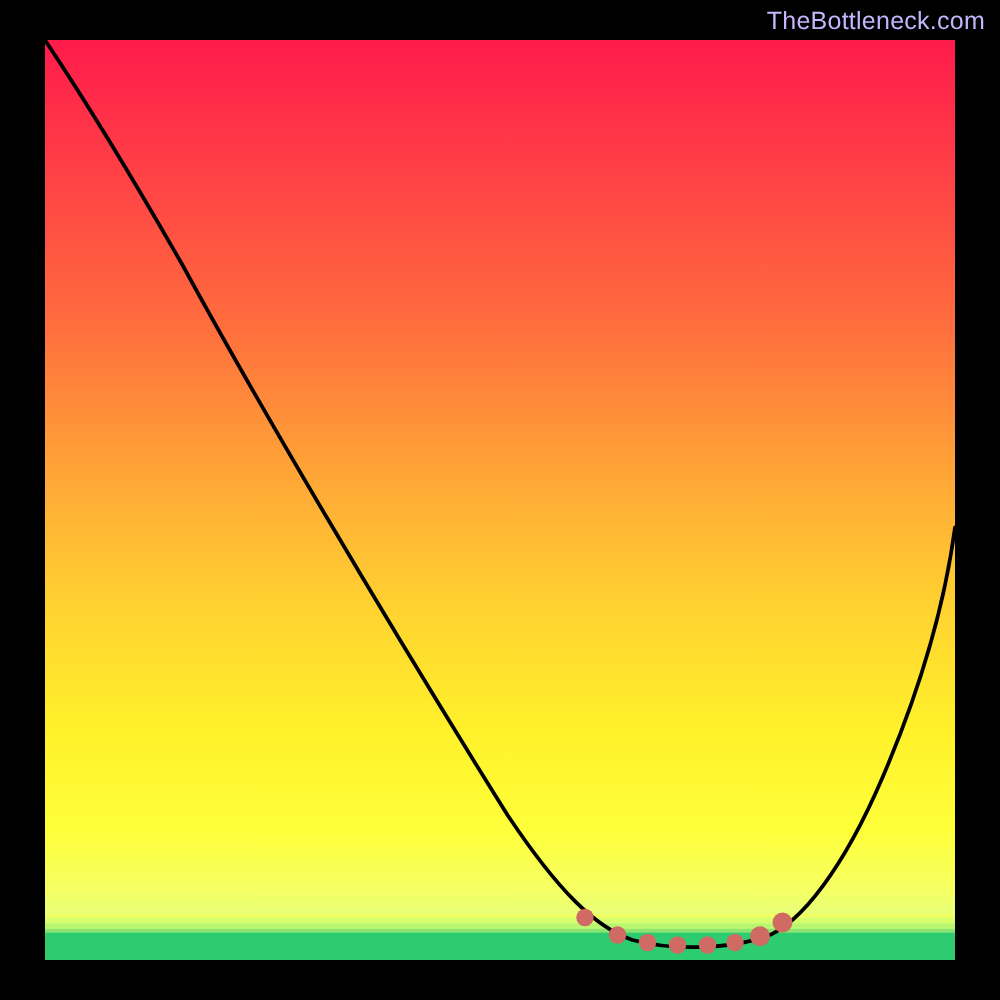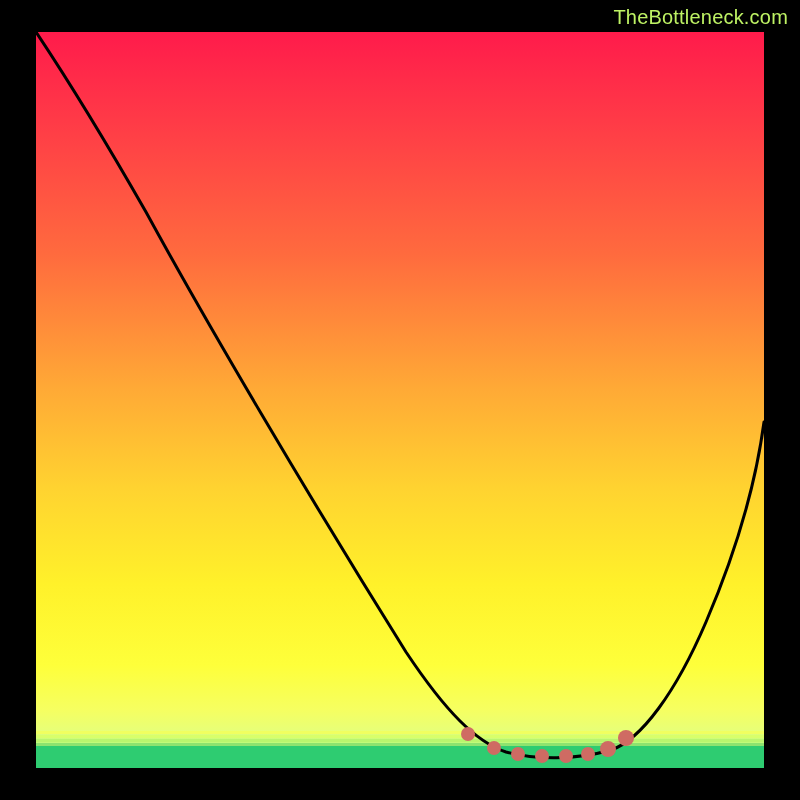--- a/index.html
+++ b/index.html
@@ -14,21 +14,21 @@
   .frame {
     position: relative;
     width: 800px;
     height: 800px;
     background: #000;
   }
   .watermark {
     position: absolute;
     top: 6px;
     right: 12px;
-    color: #bef264;
+    color: #c4b5fd;
     font-size: 20px;
     font-weight: 500;
     letter-spacing: 0.2px;
     z-index: 50;
   }
   .plot-area {
     position: absolute;
     left: 36px;
     top: 32px;
     width: 728px;

